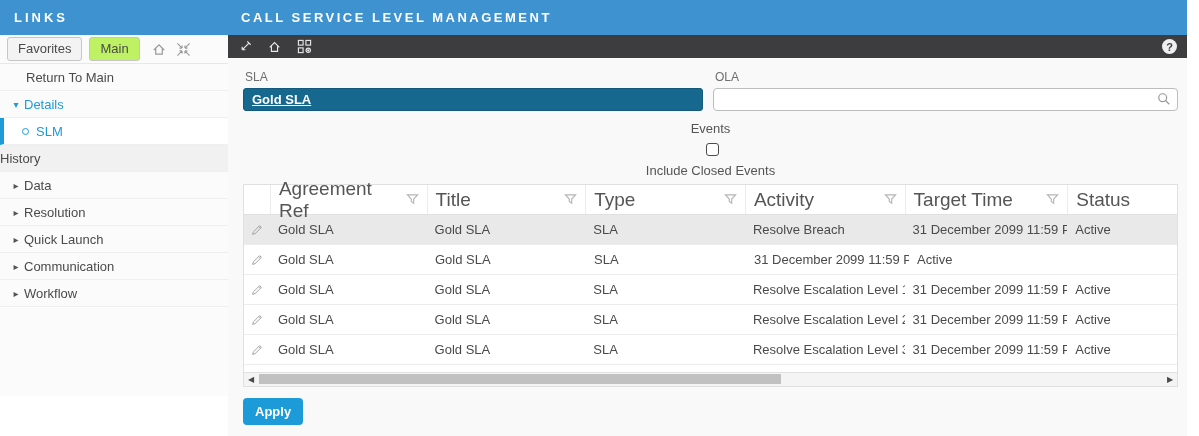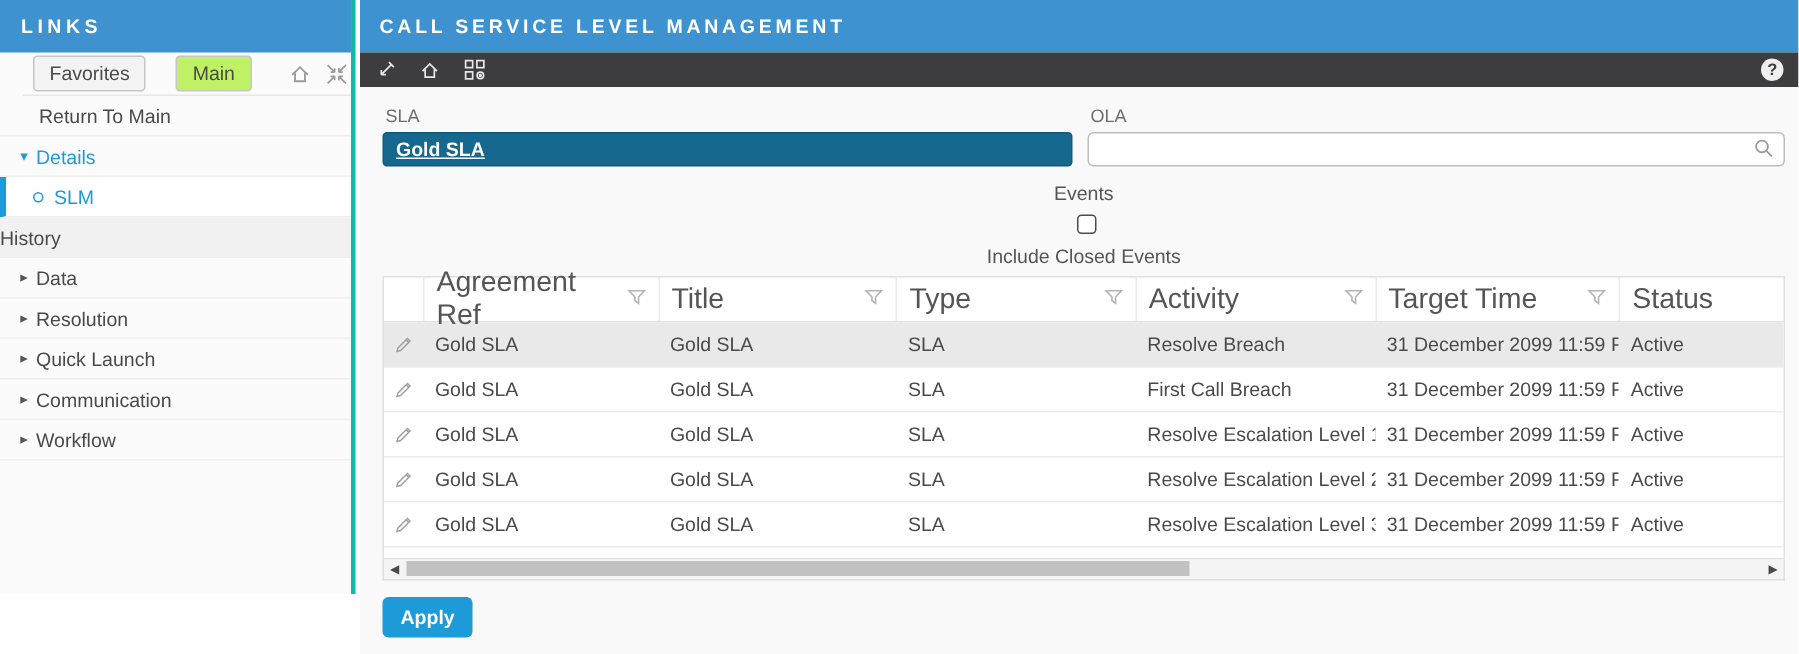--- a/index.html
+++ b/index.html
@@ -5,39 +5,39 @@
   * { margin:0; padding:0; box-sizing:border-box; }
   html,body { width:1199px; height:436px; background:#ffffff;
     font-family:"Liberation Sans", sans-serif; overflow:hidden; }
   .stage { position:relative; width:1199px; height:436px; }
 
   
   .sidebar { position:absolute; left:0; top:0; width:237px; height:396px;
     background:#fbfbfb; border-right:3px solid #14b8a6; }
   .sidebar-header { height:35px; background:#3f92d0; color:#fff; display:flex;
     align-items:center; padding:0 14px; font-size:13px; font-weight:bold; letter-spacing:3px; }
-  .tab-row { height:29px; display:flex; align-items:center; padding:0 7px; gap:20px;
-    border-bottom:1px solid #e7e7e7;margin-left:15px; }
+  .tab-row { height:29px; display:flex; align-items:center; padding:0 7px; gap:7px;
+    border-bottom:1px solid #e7e7e7; }
   .tab { border:1px solid #c6c6c6; border-radius:3px; padding:3px 10px 4px; font-size:13px;
     color:#4a4a4a; background:#f3f3f3; cursor:default; }
   .tab.active { background:#bef264; }
   .tab-icons { display:flex; align-items:center; gap:9px; margin-left:4px; color:#9a9a9a; }
   .snav .sitem { height:27px; display:flex; align-items:center; border-bottom:1px solid #efefef;
     font-size:13px; color:#4a4a4a; position:relative; }
   .sitem .caret { width:16px; text-align:center; font-size:10px; color:#555; margin-left:8px; }
   .sitem .caret.down { color:#1d9bd8; }
   .sitem.plain { padding-left:26px; }
   .sitem .slabel.blue { color:#1d9bd8; }
   .sitem.sub.active { border-left:4px solid #1d9bd8; background:#ffffff; }
   .sitem.sub.active .circle-icon { width:7px; height:7px; border:1.6px solid #1d9bd8;
     border-radius:50%; margin:0 7px 0 18px; }
   .sitem.sub.history { background:#f1f1f1; }
 
   
-  .main { position:absolute; left:240px; top:0; width:959px; height:436px; background:#f9f9f9; }
+  .main { position:absolute; left:228px; top:0; width:959px; height:436px; background:#f9f9f9; }
   .main-title { height:35px; background:#3f92d0; color:#fff; display:flex; align-items:center;
     padding:0 13px; font-size:13px; font-weight:bold; letter-spacing:2.5px; }
   .toolbar { height:23px; background:#3d3d3f; display:flex; align-items:center;
     padding:0 10px; gap:15px; }
   .toolbar .ticon { display:flex; align-items:center; cursor:default; }
   .help-badge { margin-left:auto; width:15px; height:15px; border-radius:50%; background:#efefef;
     color:#3d3d3f; font-size:11px; font-weight:bold; display:flex; align-items:center;
     justify-content:center; }
 
   .content { padding:10px 9px 0 15px; }
@@ -261,21 +261,20 @@
     <div class="td c0">
       <span style="display:flex;">
         <svg width="14" height="14" viewBox="0 0 16 16">
                     <path d="M3 13 L3.8 10.2 L11 3 L13 5 L5.8 12.2 Z M10 4 L12 6" fill="none" stroke="#a0a0a0" stroke-width="1.1"></path>
                   </svg>
       </span>
     </div>
     <div class="td c1">Gold SLA</div>
     <div class="td c2">Gold SLA</div>
     <div class="td c3">SLA</div>
-    <div class="td c4">First Call Breach</div>
     <div class="td c5">31 December 2099 11:59 PM</div>
     <div class="td c6">Active</div>
   </div>
             <div class="trow">
     <div class="td c0">
       <span style="display:flex;">
         <svg width="14" height="14" viewBox="0 0 16 16">
                     <path d="M3 13 L3.8 10.2 L11 3 L13 5 L5.8 12.2 Z M10 4 L12 6" fill="none" stroke="#a0a0a0" stroke-width="1.1"></path>
                   </svg>
       </span>

